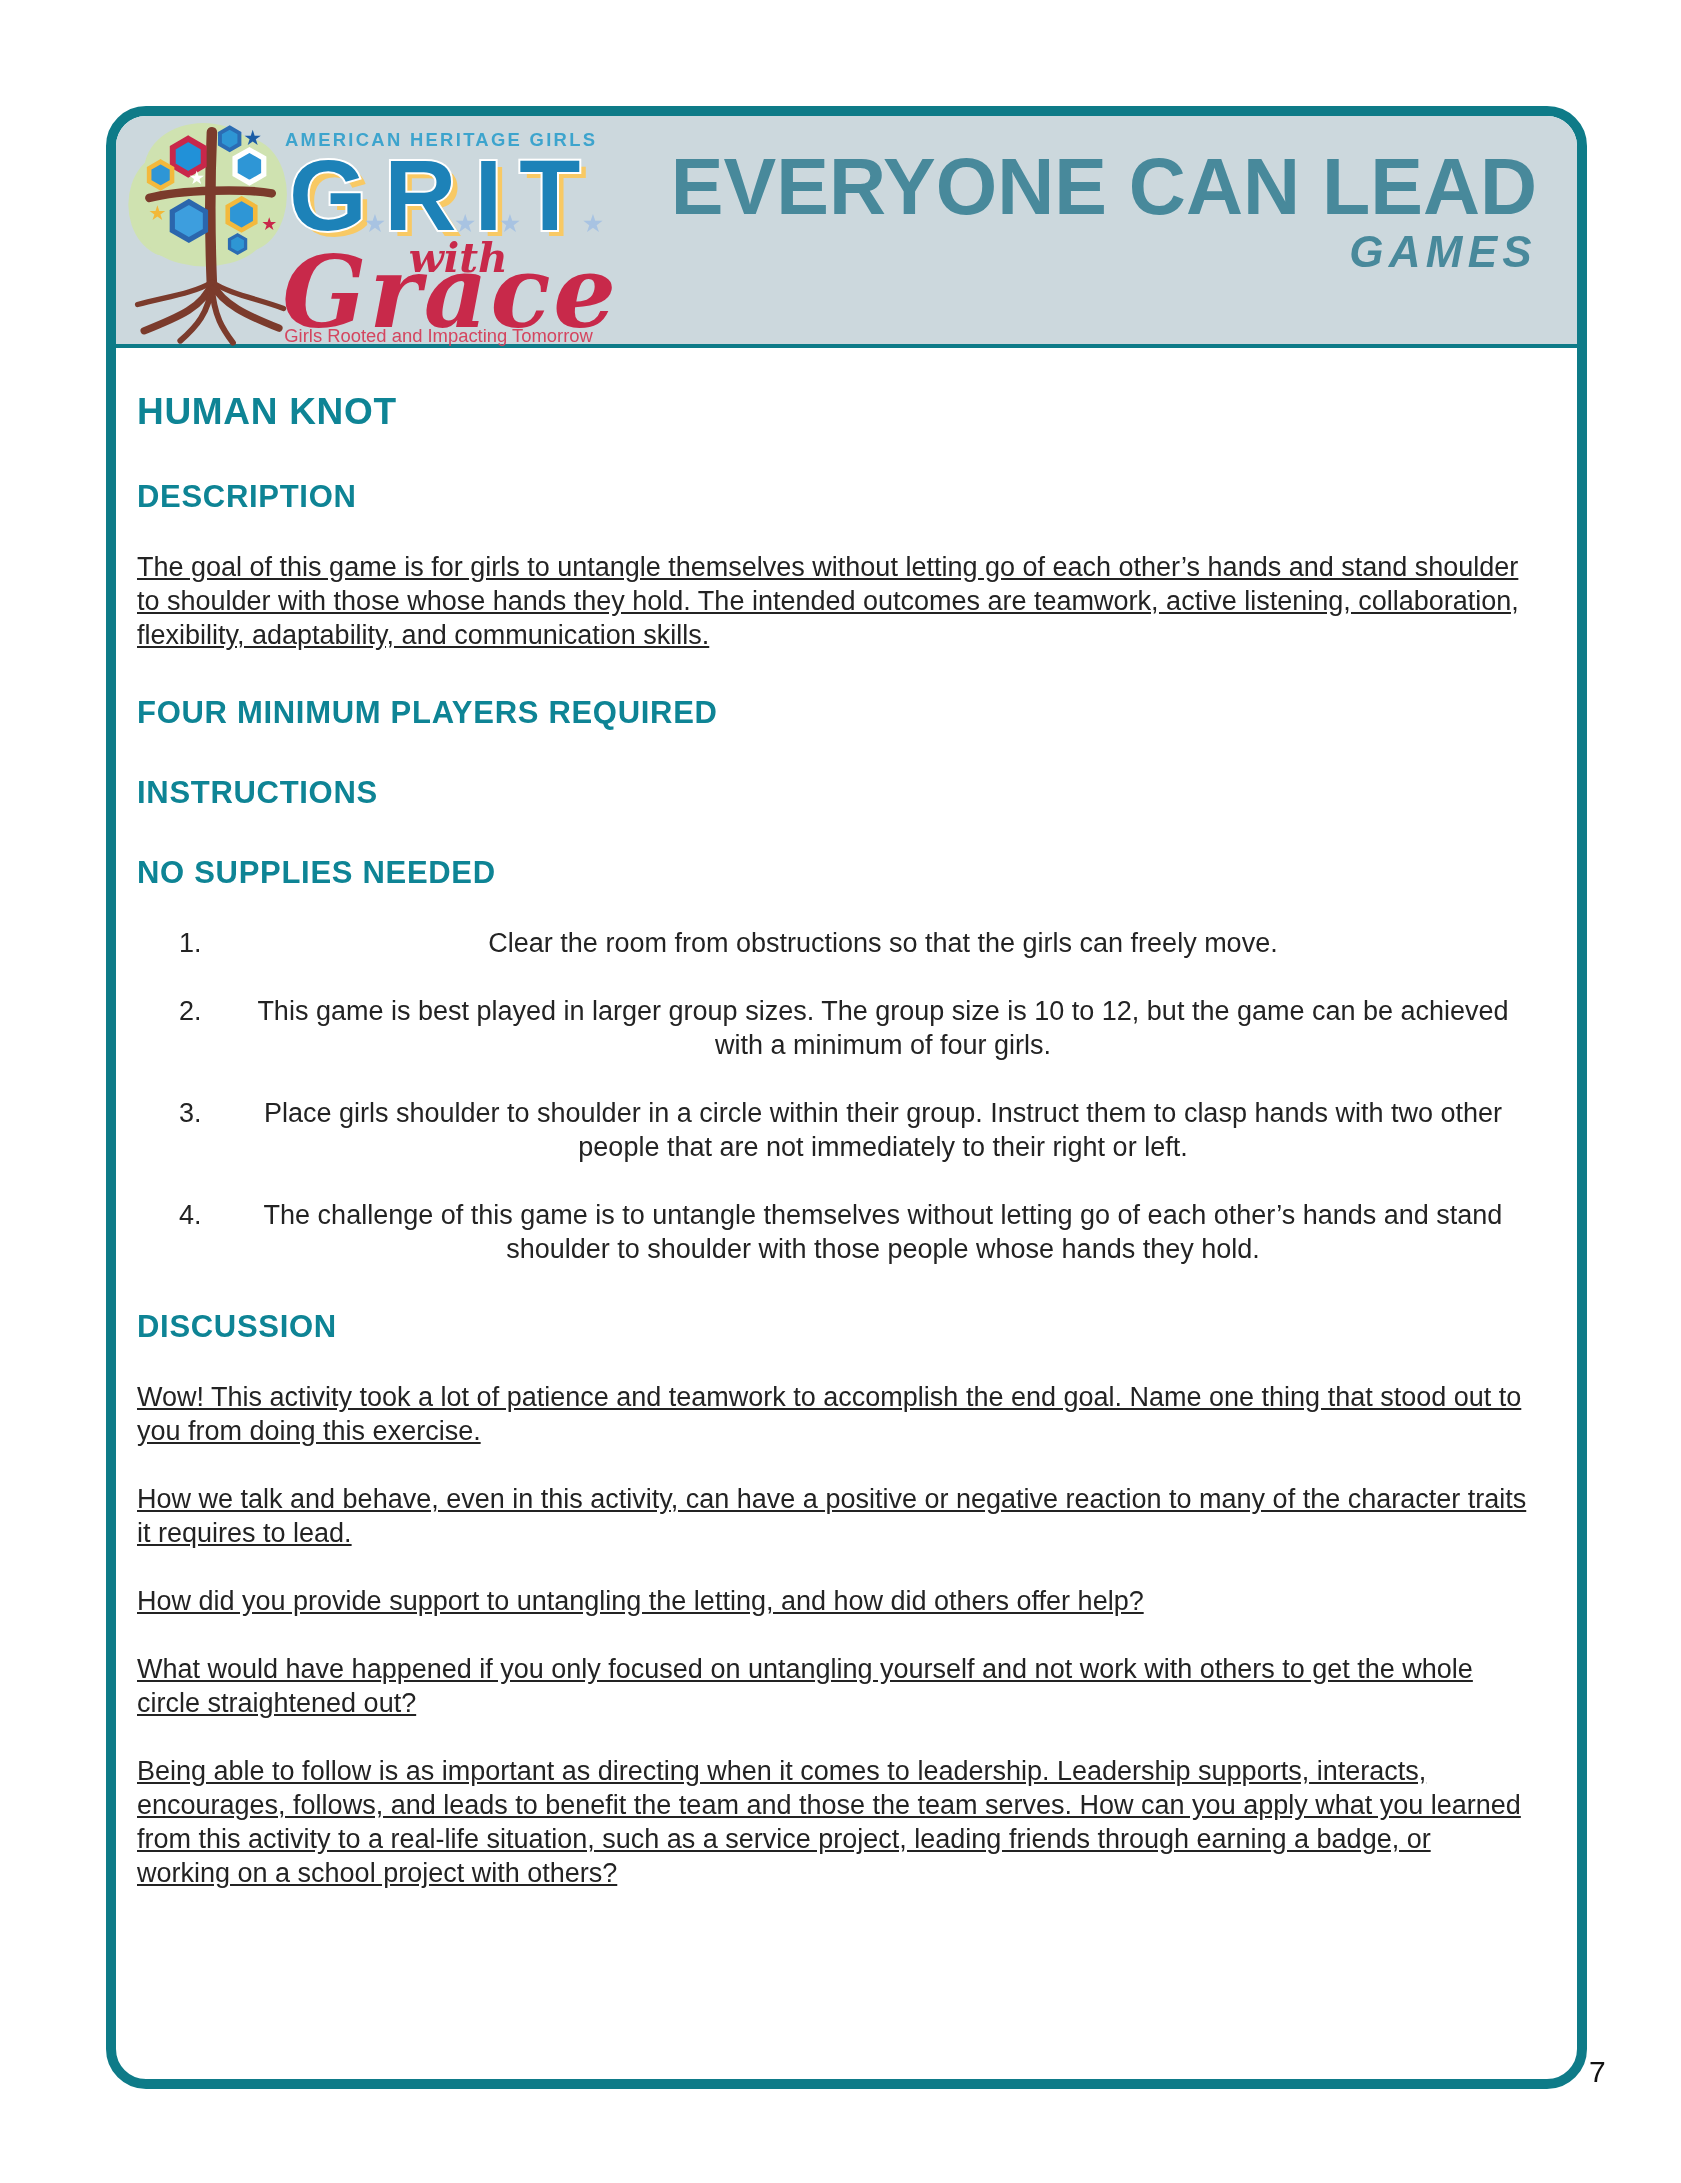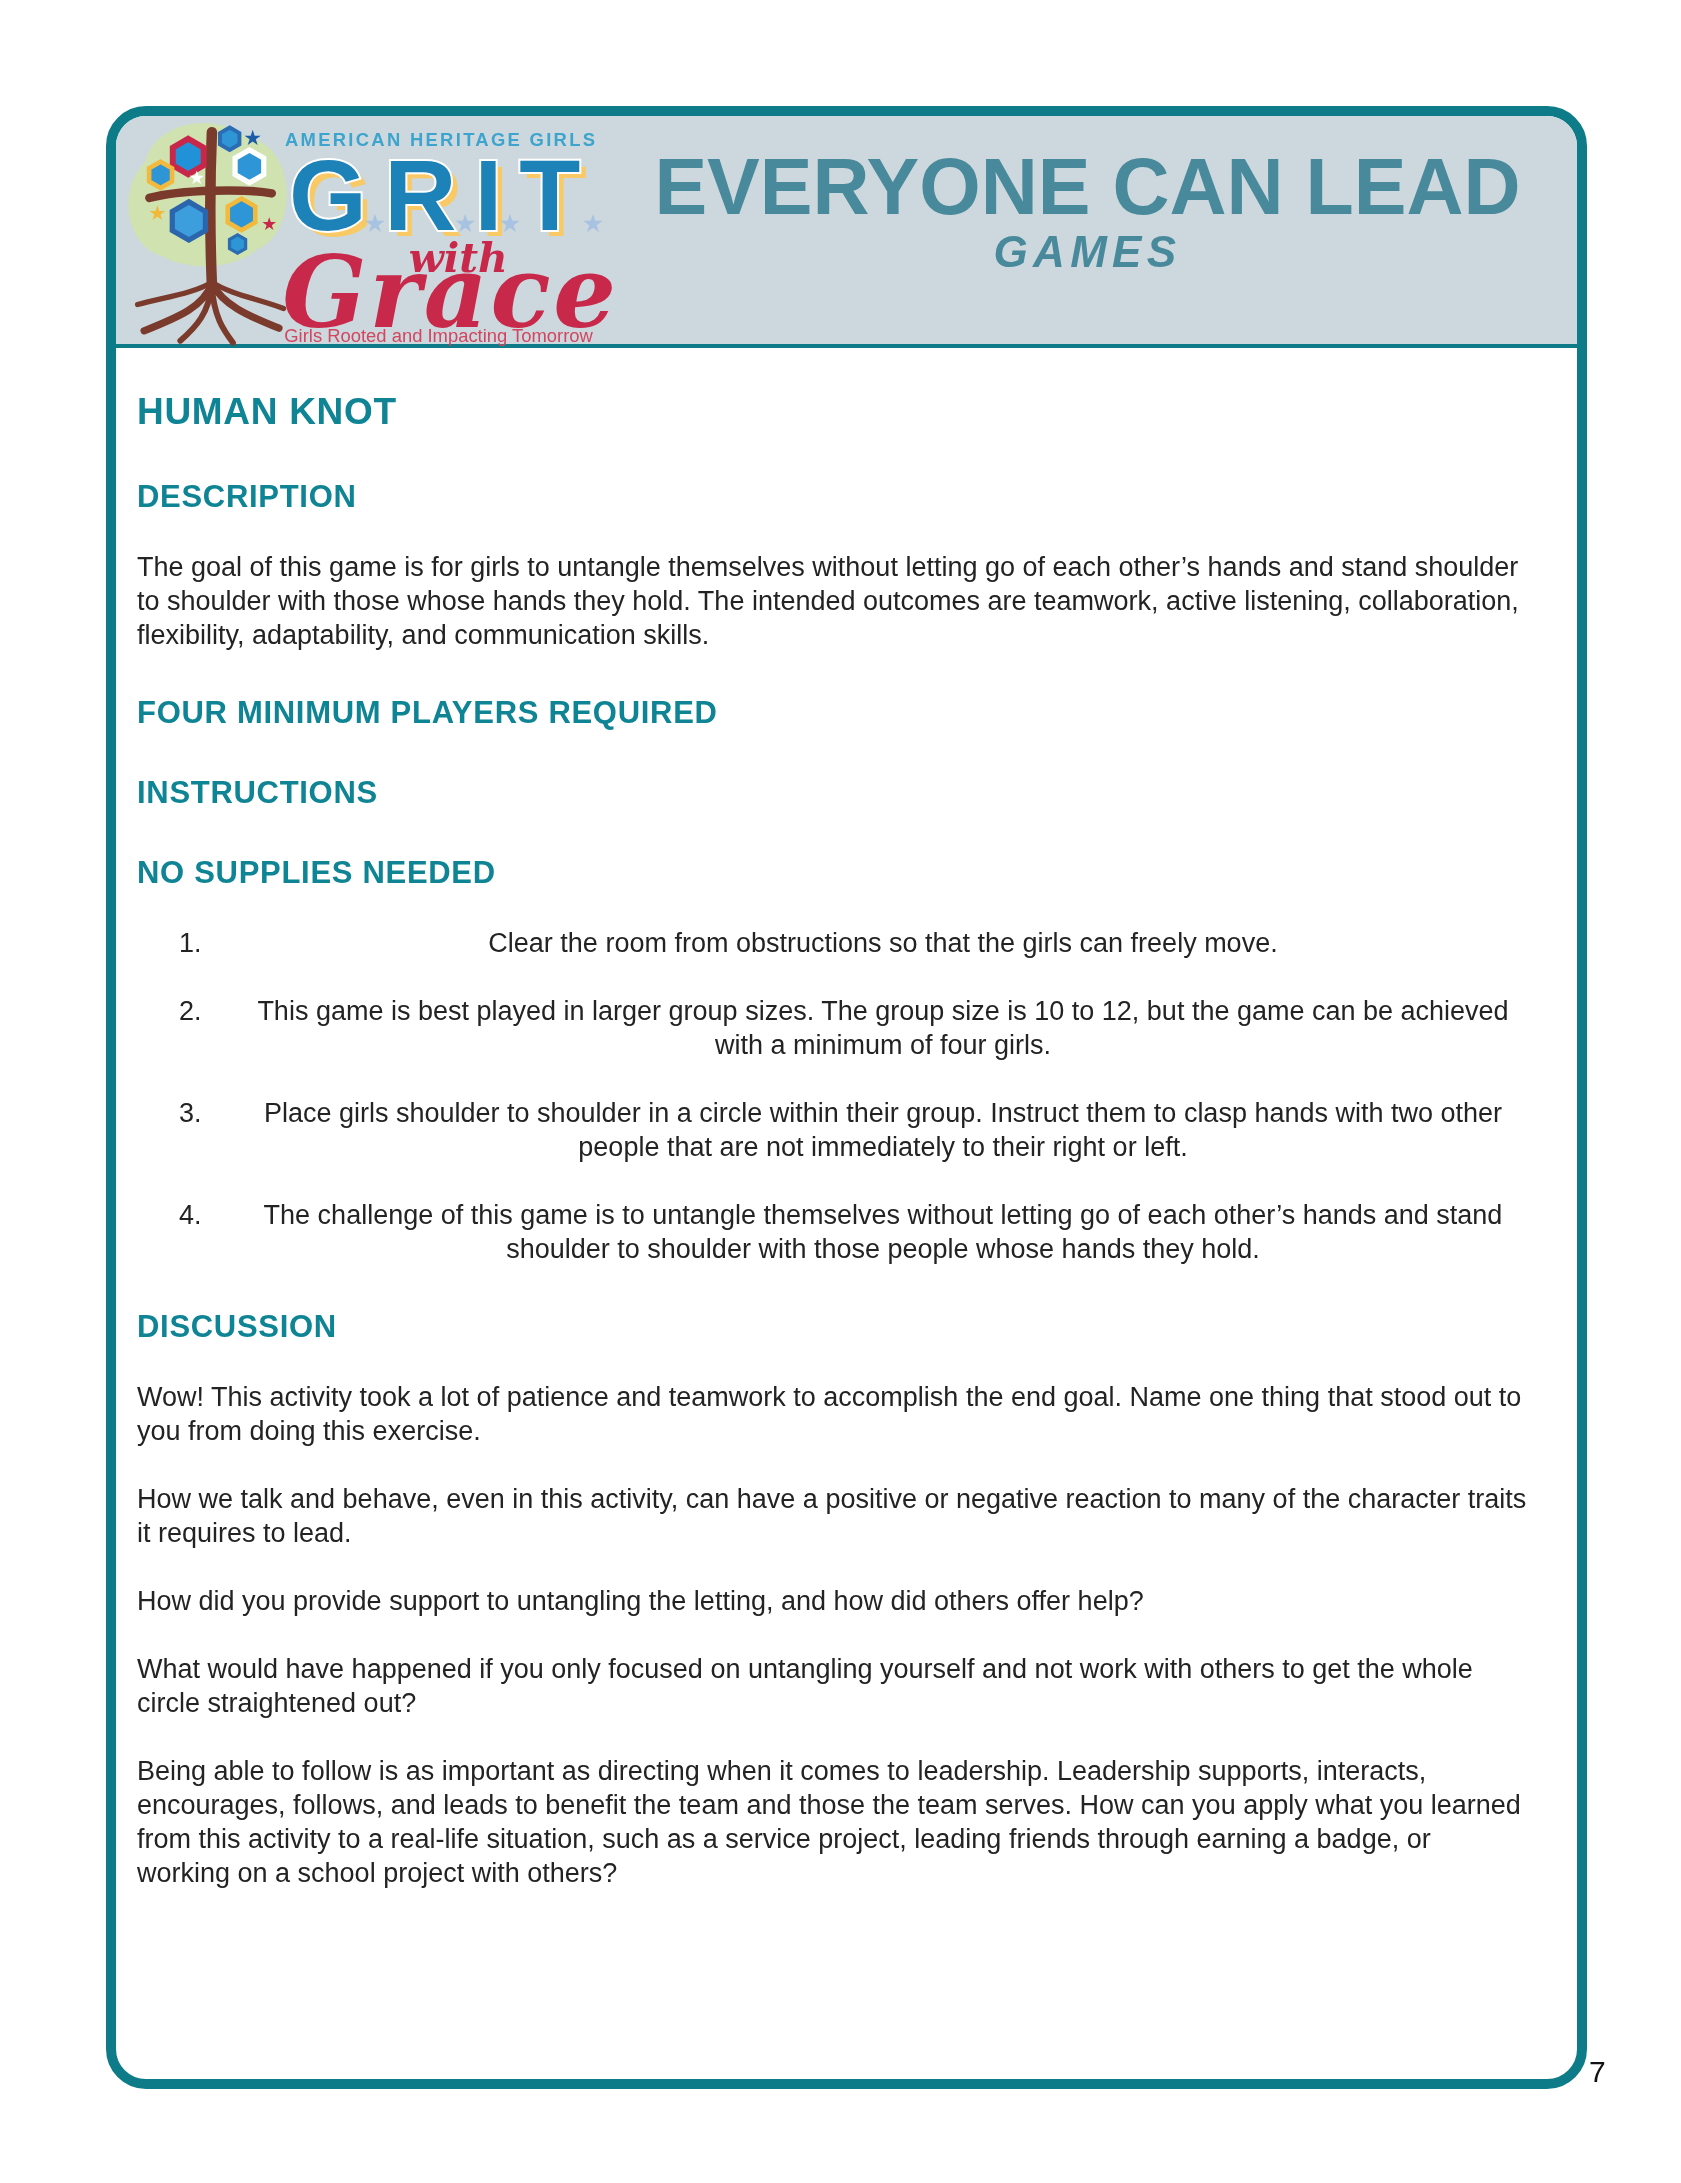--- a/index.html
+++ b/index.html
@@ -23,21 +23,21 @@
     height:232px;
     background:#ccd8dd;
     border-bottom:4.6px solid #0e7b88;
     display:flex;
     box-sizing:border-box;
   }
   .logo { padding:2.6px 0 0 8px; flex:0 0 auto; }
   .logo svg { display:block; }
   .titles {
     flex:1 1 auto;
-    text-align:center;
+    text-align:right;
     padding:30px 40px 0 0;
     color:#48899b;
   }
   .title-main {
     margin:0;
     font-size:79px;
     font-weight:700;
     letter-spacing:0px;
     line-height:1.05;
     white-space:nowrap;
@@ -62,21 +62,21 @@
     font-weight:700;
     letter-spacing:0.7px;
   }
   .section-heading {
     margin:41px 0 0;
     color:#0e8495;
     font-size:31px;
     font-weight:700;
     letter-spacing:0.7px;
   }
-  .content p { margin:34px 0 0; }
+  .content p { margin:34px 0 0;text-decoration:underline; }
   ol.instructions {
     list-style:none;
     margin:0; padding:0;
     counter-reset:item;
   }
   ol.instructions li {
     counter-increment:item;
     position:relative;
     padding-left:98px;
     margin:34px 0 0;

